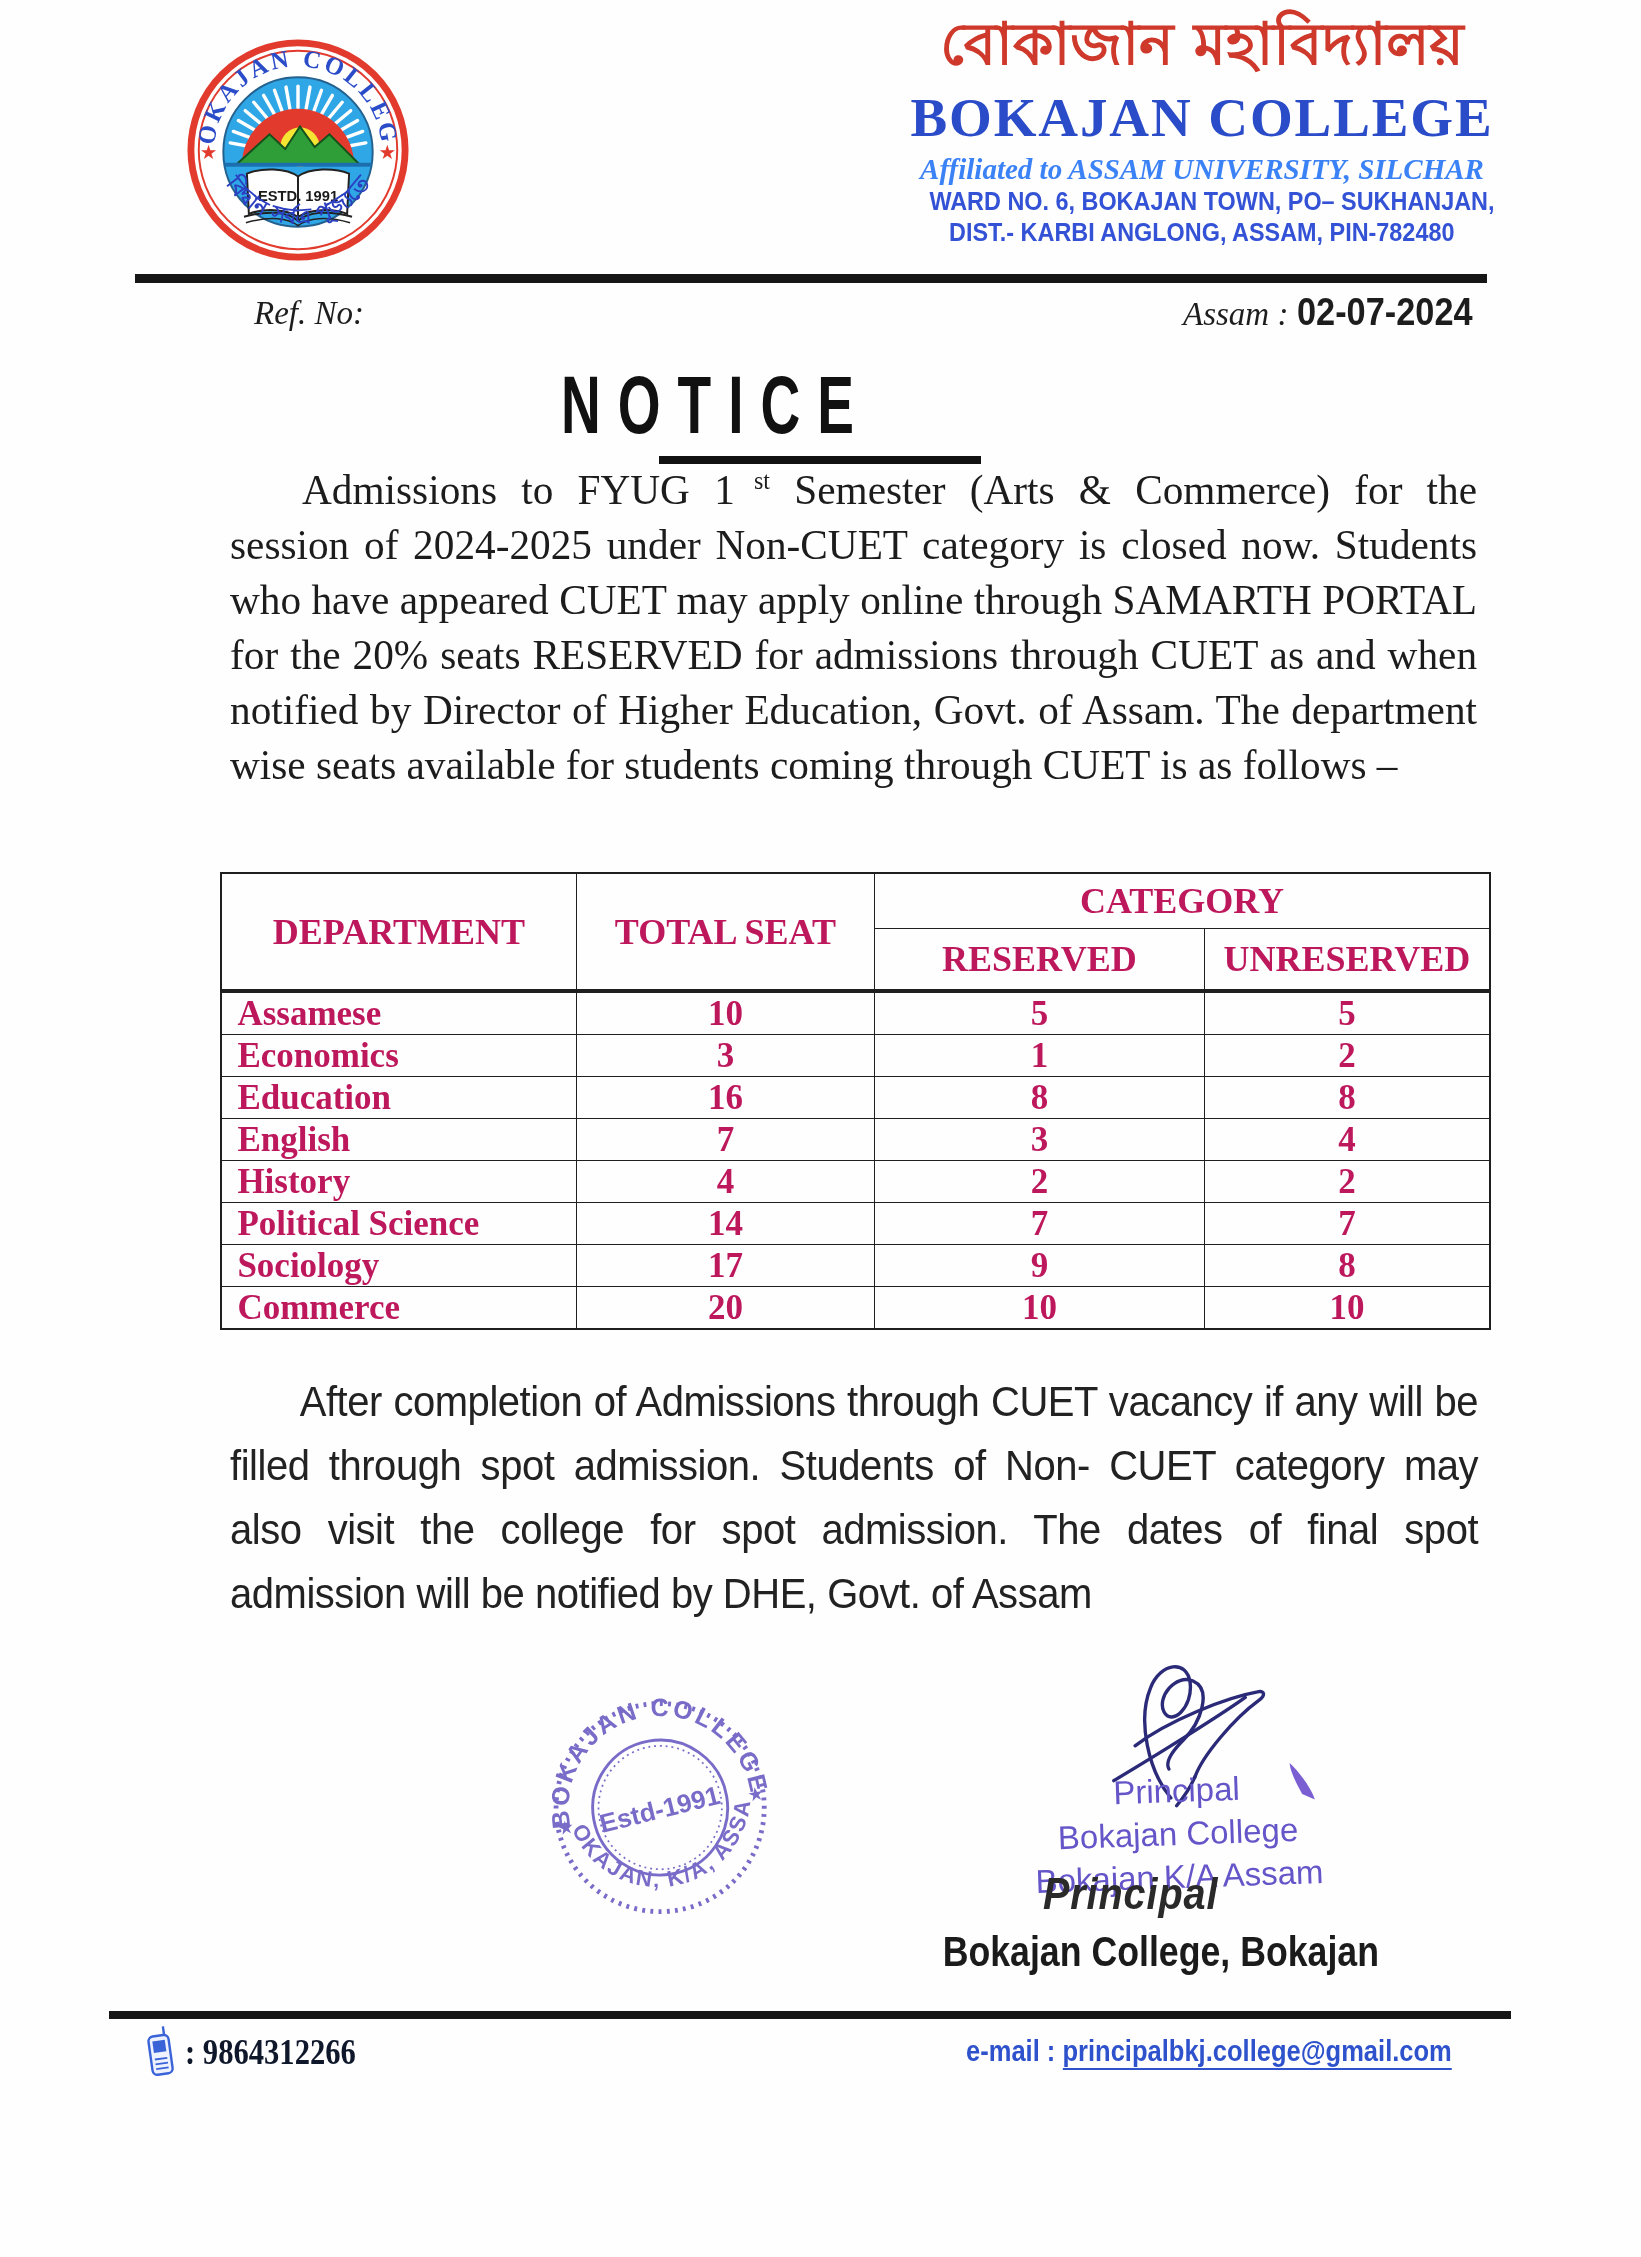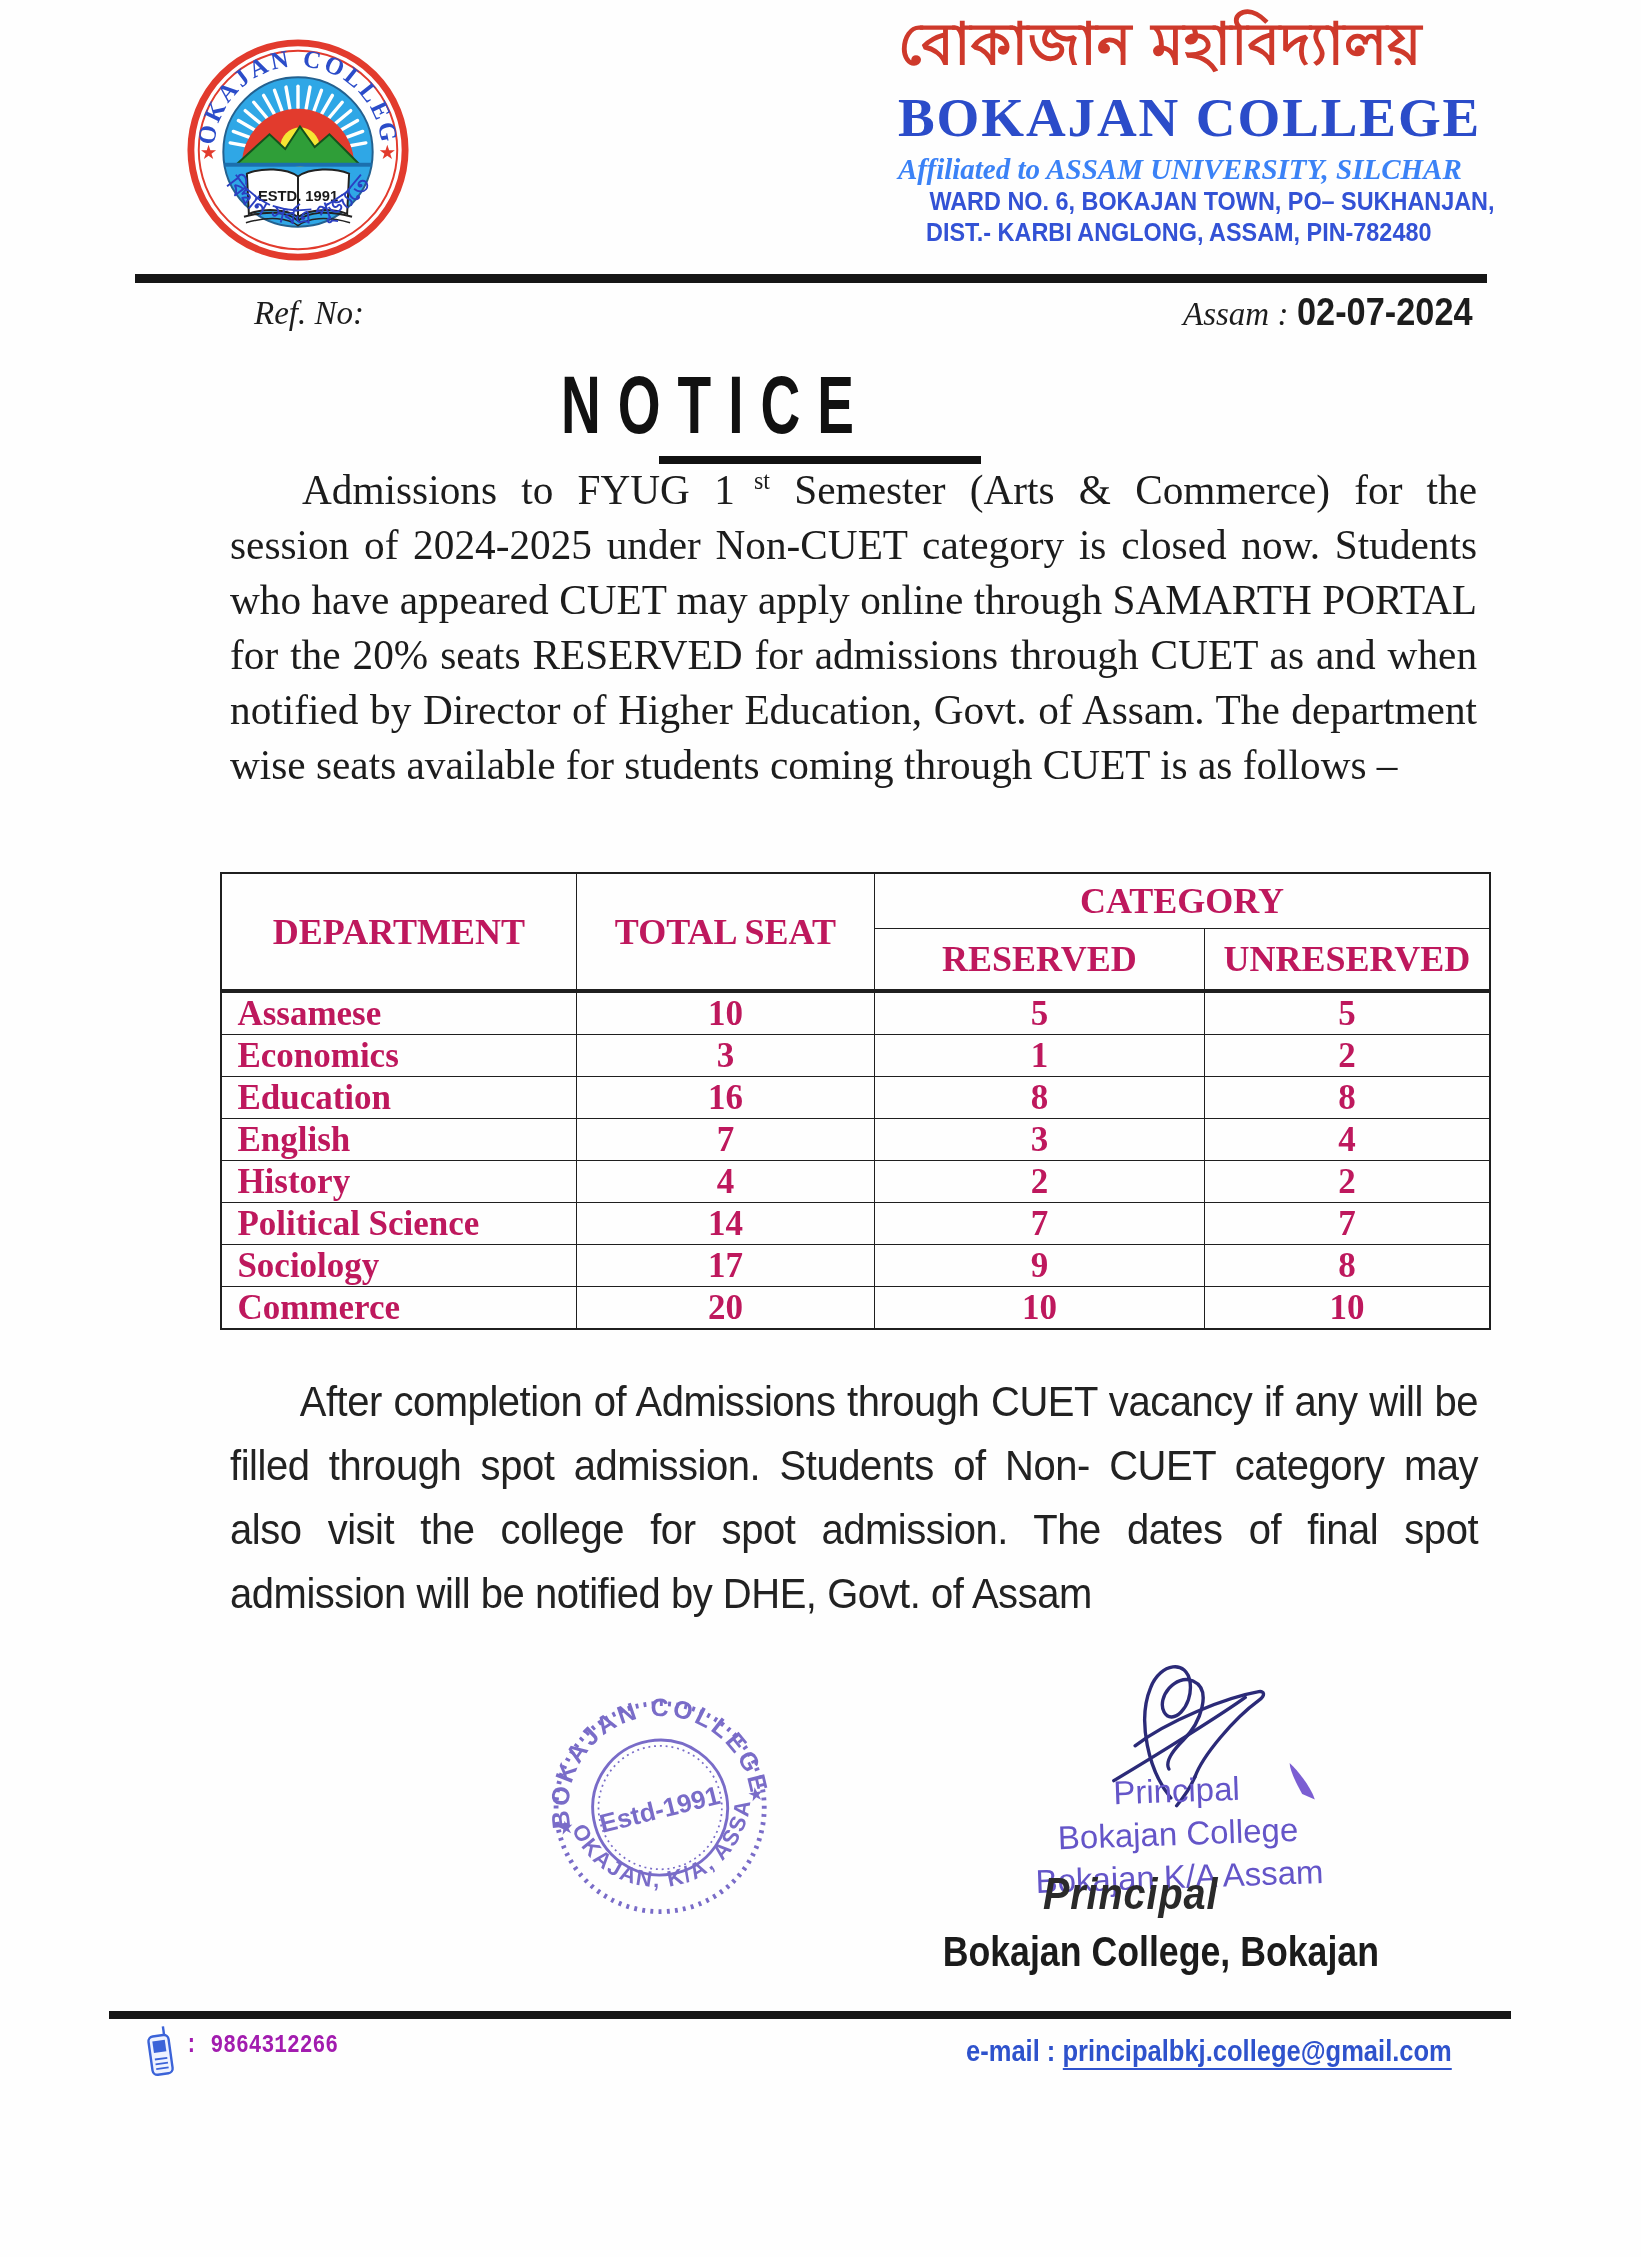--- a/index.html
+++ b/index.html
@@ -3,21 +3,21 @@
 <meta charset="utf-8">
 <style>
   html,body{margin:0;padding:0;background:#e8e8e8;}
   .page{
     position:relative;width:1641px;height:2257px;background:#fefefe;
     margin:0 auto;overflow:hidden;
     font-family:"Liberation Serif",serif;color:#1d1d1d;
   }
   
   .logo{position:absolute;left:185px;top:37px;width:226px;height:226px;}
-  .head-block{position:absolute;left:898px;top:9.7px;width:608px;}
+  .head-block{position:absolute;left:898px;top:9.7px;width:608px;text-align:center;}
   .bn-title{font-family:"DejaVu Sans",sans-serif;font-weight:bold;font-size:58px;line-height:1.2;color:#ce392b;}
   .en-title{font-family:"Liberation Serif",serif;font-weight:bold;font-size:55px;letter-spacing:1.9px;color:#2b4cc9;margin-top:9.7px;line-height:1.05;}
   .affil{font-family:"Liberation Serif",serif;font-style:italic;font-weight:bold;font-size:29px;color:#3b82f6;margin-top:7.7px;line-height:1.1;}
   .addr{font-family:"Liberation Sans",sans-serif;font-weight:bold;font-size:26px;color:#3352d5;line-height:1.18;}
   .addr>span{display:inline-block;transform:scaleX(.9);transform-origin:center;white-space:nowrap;}
   .head-rule{position:absolute;left:135px;top:274px;width:1352px;height:8.7px;background:#161616;}
   
   .ref-label{position:absolute;left:254px;top:295px;font-style:italic;font-size:33px;}
   .date-line{position:absolute;left:1183px;top:290px;font-size:33px;white-space:nowrap;}
   .date-line .lbl{font-style:italic;}
@@ -51,21 +51,21 @@
     font-family:"Liberation Sans",sans-serif;font-size:33px;line-height:43px;color:#6455c8;}
   .sig-stamp .l1{position:relative;}
   .pen-mark{position:absolute;right:50px;top:-3.9px;width:35px;height:44px;}
   .principal-it{position:absolute;left:1043px;top:1869px;font-family:"Liberation Sans",sans-serif;font-style:italic;font-weight:bold;font-size:44px;color:#2a2a2a;letter-spacing:1px;}
   .principal-it>span{display:inline-block;transform:scaleX(.9);transform-origin:left;}
   .office-line{position:absolute;left:898px;top:1927px;width:454px;text-align:left;font-family:"Liberation Sans",sans-serif;font-weight:bold;font-size:43px;color:#1b1b1b;}
   .office-line>span{display:inline-block;transform:scaleX(.83);transform-origin:center;white-space:nowrap;}
   
   .foot-rule{position:absolute;left:109px;top:2011px;width:1402px;height:7.7px;background:#161616;}
   .phone-icon{position:absolute;left:145px;top:2024px;width:31px;height:54px;}
-  .phone-text{position:absolute;left:185px;top:2031px;font-family:Liberation Mono, monospace;font-weight:bold;font-size:25px;color:#a21caf;}
+  .phone-text{position:absolute;left:185px;top:2031px;font-family:Liberation Serif, serif;font-weight:bold;font-size:36px;color:#0f172a;}
   .phone-text>span{display:inline-block;transform:scaleX(.85);transform-origin:left;white-space:nowrap;}
   .email-line{position:absolute;left:966px;top:2035px;font-family:"Liberation Sans",sans-serif;font-weight:bold;font-size:29px;color:#2e52cc;white-space:nowrap;transform:scaleX(.88);transform-origin:left;}
   .email-line a{color:#2e52cc;text-decoration:none;border-bottom:2.9px solid #2e52cc;padding-bottom:1px;}
 </style>
 </head>
 <body>
 
 <div class="page">
 
   <svg class="logo" viewBox="0 0 230 230">

